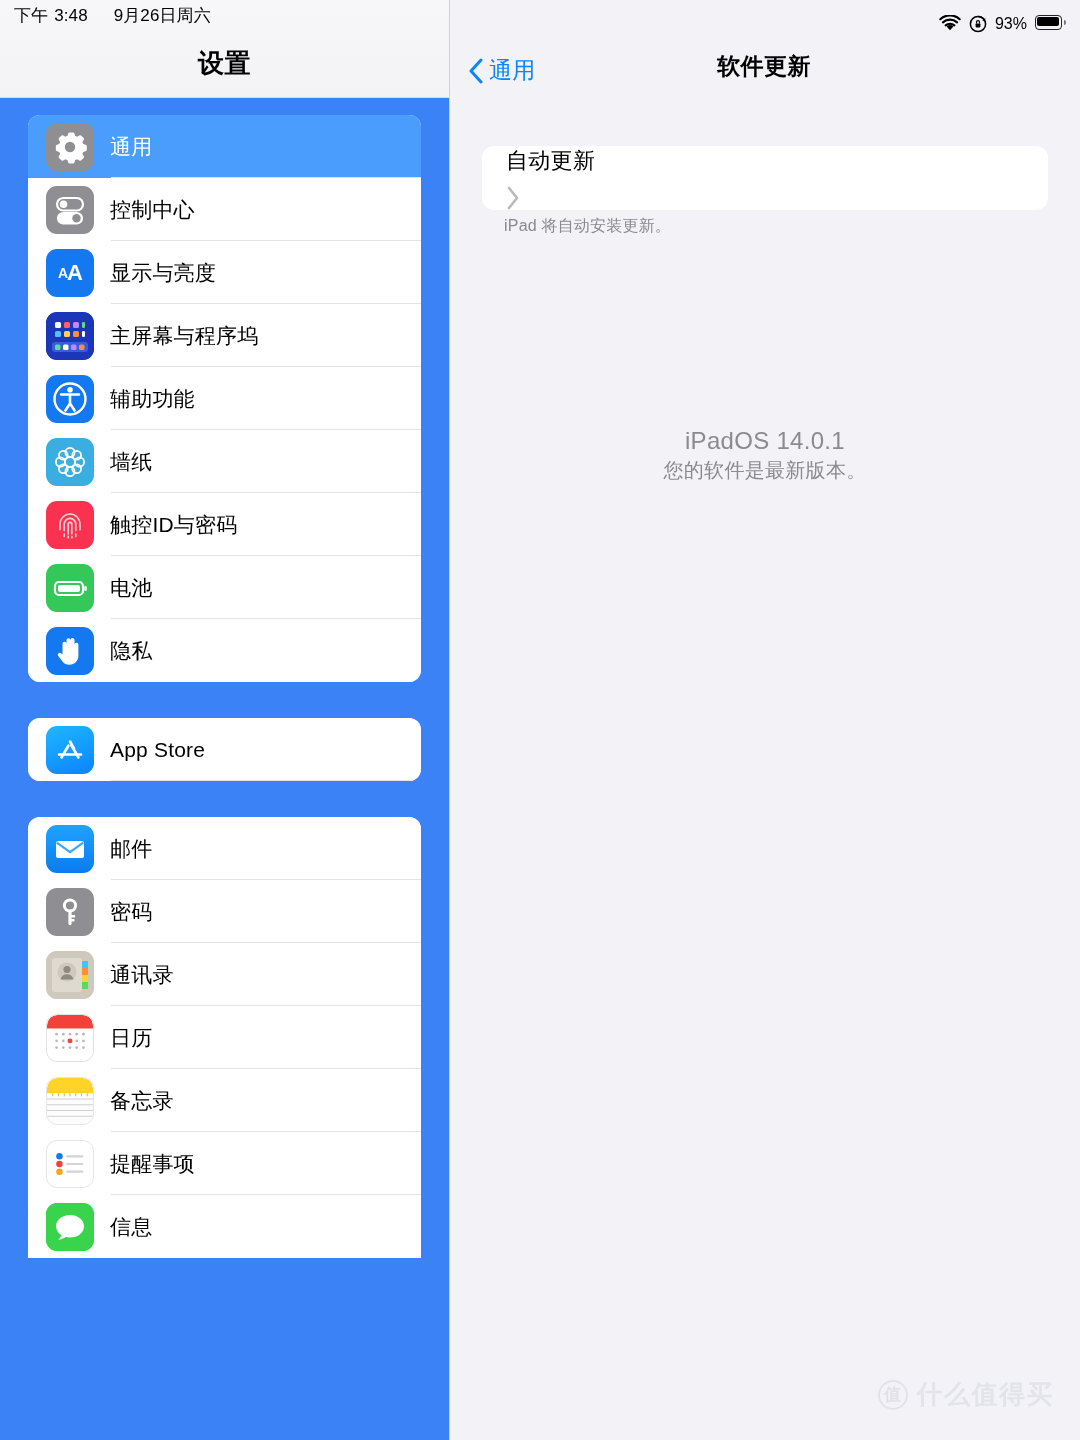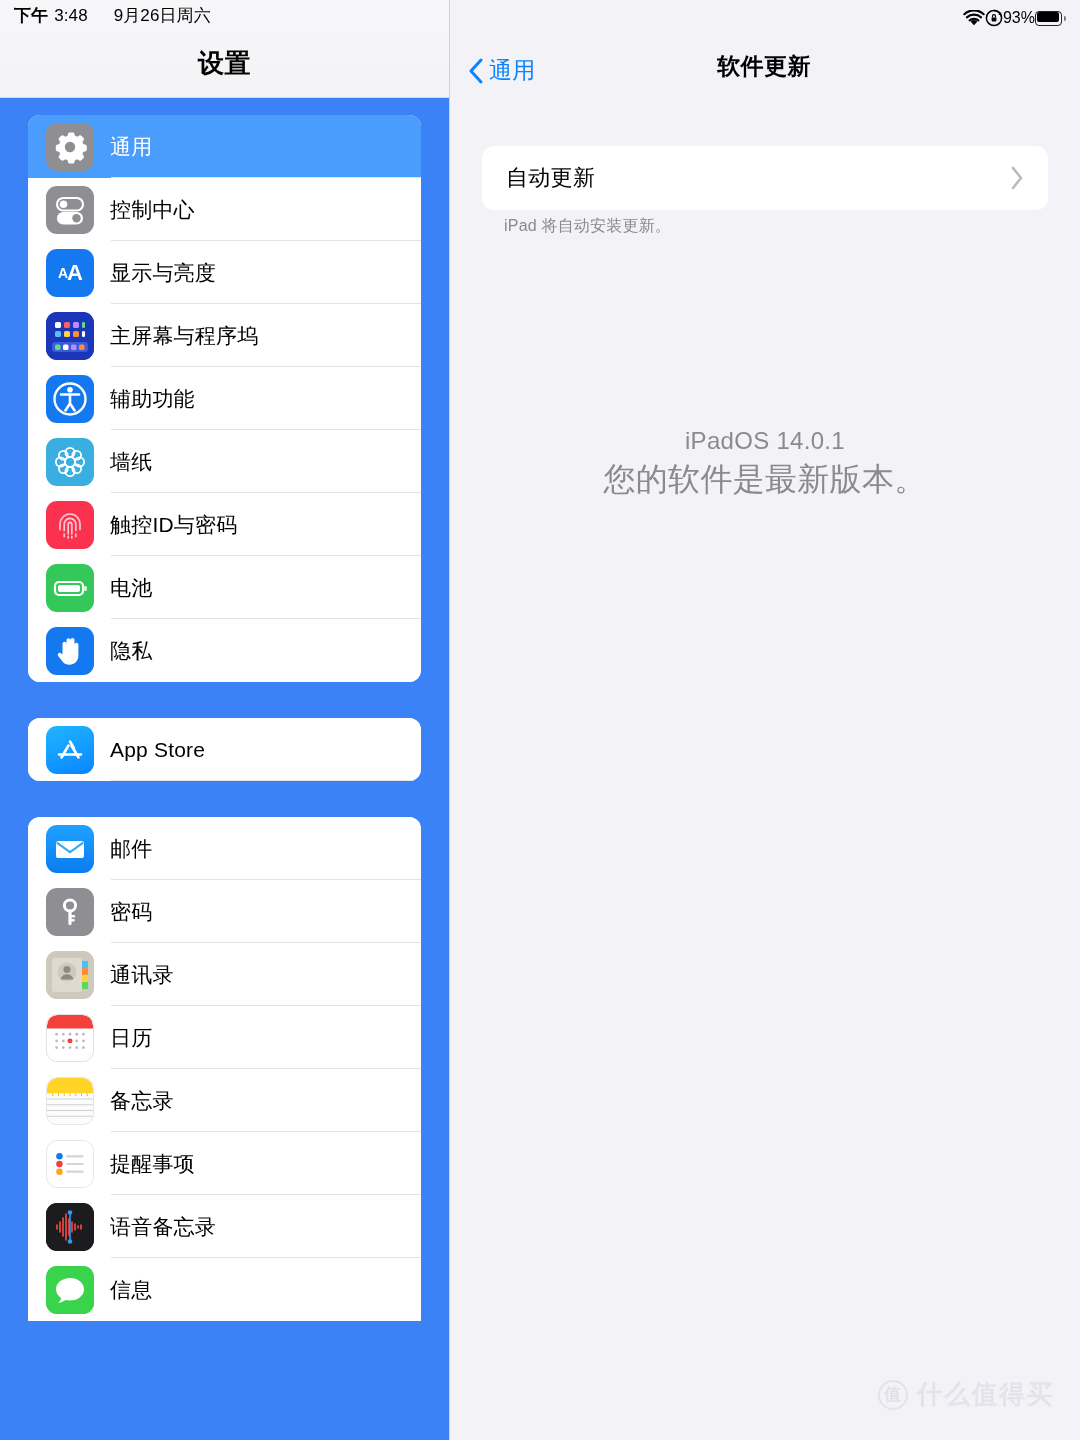--- a/index.html
+++ b/index.html
@@ -16,26 +16,26 @@
   .statusbar {
     position: absolute; top: 0; left: 0; width: 1080px; height: 30px;
     display: flex; align-items: center; z-index: 40;
     pointer-events: none;
   }
   .status-left {
     position: absolute; left: 14px; top: 4px;
     display: flex; align-items: baseline; gap: 6px;
     font-size: 17px; color: #000; letter-spacing: 0.1px;
   }
-  .status-left .t-ampm { font-size: 17px; font-weight: bold; }
+  .status-left .t-ampm { font-size: 17px; }
   .status-left .t-time { font-size: 17px; }
   .status-left .t-date { font-size: 17px; margin-left: 20px; }
   .status-right {
-    position: absolute; right: 14px; top: 9px;
-    display: flex; align-items: center; 
+    position: absolute; right: 14px; top: 15px;
+    display: flex; align-items: flex-start; gap: 8px;
   }
   .wifi-ic { width: 22px; height: 17px; display: block; }
   .rotlock-ic { width: 18px; height: 18px; display: block; }
   .batt-pct { font-size: 16px; color: #000; letter-spacing: 0; }
   .batt-ic { width: 31px; height: 15px; position: relative; }
   .batt-body {
     position: absolute; left: 0; top: 0; width: 27px; height: 15px;
     border: 1.6px solid rgba(0,0,0,0.85); border-radius: 4px;
   }
   .batt-fill {
@@ -144,37 +144,38 @@
     width: 100%; text-align: center;
     font-size: 23px; font-weight: 700; color: #000; letter-spacing: 0.4px;
     padding-right: 2px;
   }
 
   .dt-body { padding: 48px 32px 0 32px; }
   .dt-card {
     background: #fff; border-radius: 12px; overflow: hidden;
   }
   .dt-row {
-    height: 64px; display: flex; align-items: center;
+    height: 64px; display: flex; align-items: flex-start;
     padding: 0 24px 0 24px; justify-content: space-between;
     cursor: default;
+    flex-direction: column;
   }
   .dt-row-label { font-size: 22px; color: #000; letter-spacing: 0.3px; }
   .chev-right { width: 14px; height: 24px; display: block; }
   .dt-footer {
     margin: 6px 0 0 22px;
     font-size: 16px; color: #8a8a8e; letter-spacing: 0.2px;
   }
 
   .dt-center {
     position: absolute; left: 0; right: 0; top: 424px;
     text-align: center; line-height: 1.38;
   }
   .dt-version { font-size: 24px; color: #8a8a8f; letter-spacing: 0.3px; }
-  .dt-uptodate { font-size: 32px; color: #8a8a8f; letter-spacing: 0.3px; }
+  .dt-uptodate { font-size: 20px; color: #8a8a8f; letter-spacing: 0.3px; }
 
   
   .watermark {
     position: absolute; right: 26px; bottom: 28px;
     display: flex; align-items: center; gap: 9px;
     opacity: 0.55;
   }
   .wm-badge {
     width: 30px; height: 30px; border-radius: 50%;
     border: 2px solid #d6d6de; color: #d3d3db;
@@ -446,35 +447,20 @@
               <circle cx="13" cy="32" r="3.4" fill="#ffa31a"></circle>
               <g stroke="#d4d4d8" stroke-width="2.2" stroke-linecap="round">
                 <path d="M21 16h16M21 24h16M21 32h16"></path>
               </g>
             </svg>
           </div>
           <div class="sb-label">提醒事项</div>
           <div class="sep"></div>
         </div>
 
-        <div class="sb-row">
-          <div class="ic ic-voice">
-            <svg class="voice-svg" viewBox="0 0 48 48" aria-hidden="true">
-              <rect x="0" y="0" width="48" height="48" rx="11" fill="#1c1c1e"></rect>
-              <g stroke="#ff4a4a" stroke-width="1.6" stroke-linecap="round">
-                <path d="M11 22v4M14 19v10M17 15v18M20 11v26M23 16v16M26 19v10M29 21v6M32 23v2M35 22v4"></path>
-              </g>
-              <path d="M24 9v30" stroke="#2c9cf0" stroke-width="1.6"></path>
-              <circle cx="24" cy="9.5" r="2.3" fill="#2c9cf0"></circle>
-              <circle cx="24" cy="38.5" r="2.3" fill="#2c9cf0"></circle>
-            </svg>
-          </div>
-          <div class="sb-label">语音备忘录</div>
-          <div class="sep"></div>
-        </div>
 
         <div class="sb-row nosep">
           <div class="ic ic-msg">
             <svg class="msg-svg" viewBox="0 0 48 48" aria-hidden="true">
               <rect x="0" y="0" width="48" height="48" rx="11" fill="#3ad44c"></rect>
               <path d="M24 12c-8 0-14 5-14 11.2 0 3.6 2 6.8 5.2 8.8-.4 1.9-1.6 3.8-3 5 2.9-.4 5.6-1.6 7.4-3 1.4.3 2.9.5 4.4.5 8 0 14-5 14-11.3S32 12 24 12z" fill="#fff"></path>
             </svg>
           </div>
           <div class="sb-label">信息</div>
 

